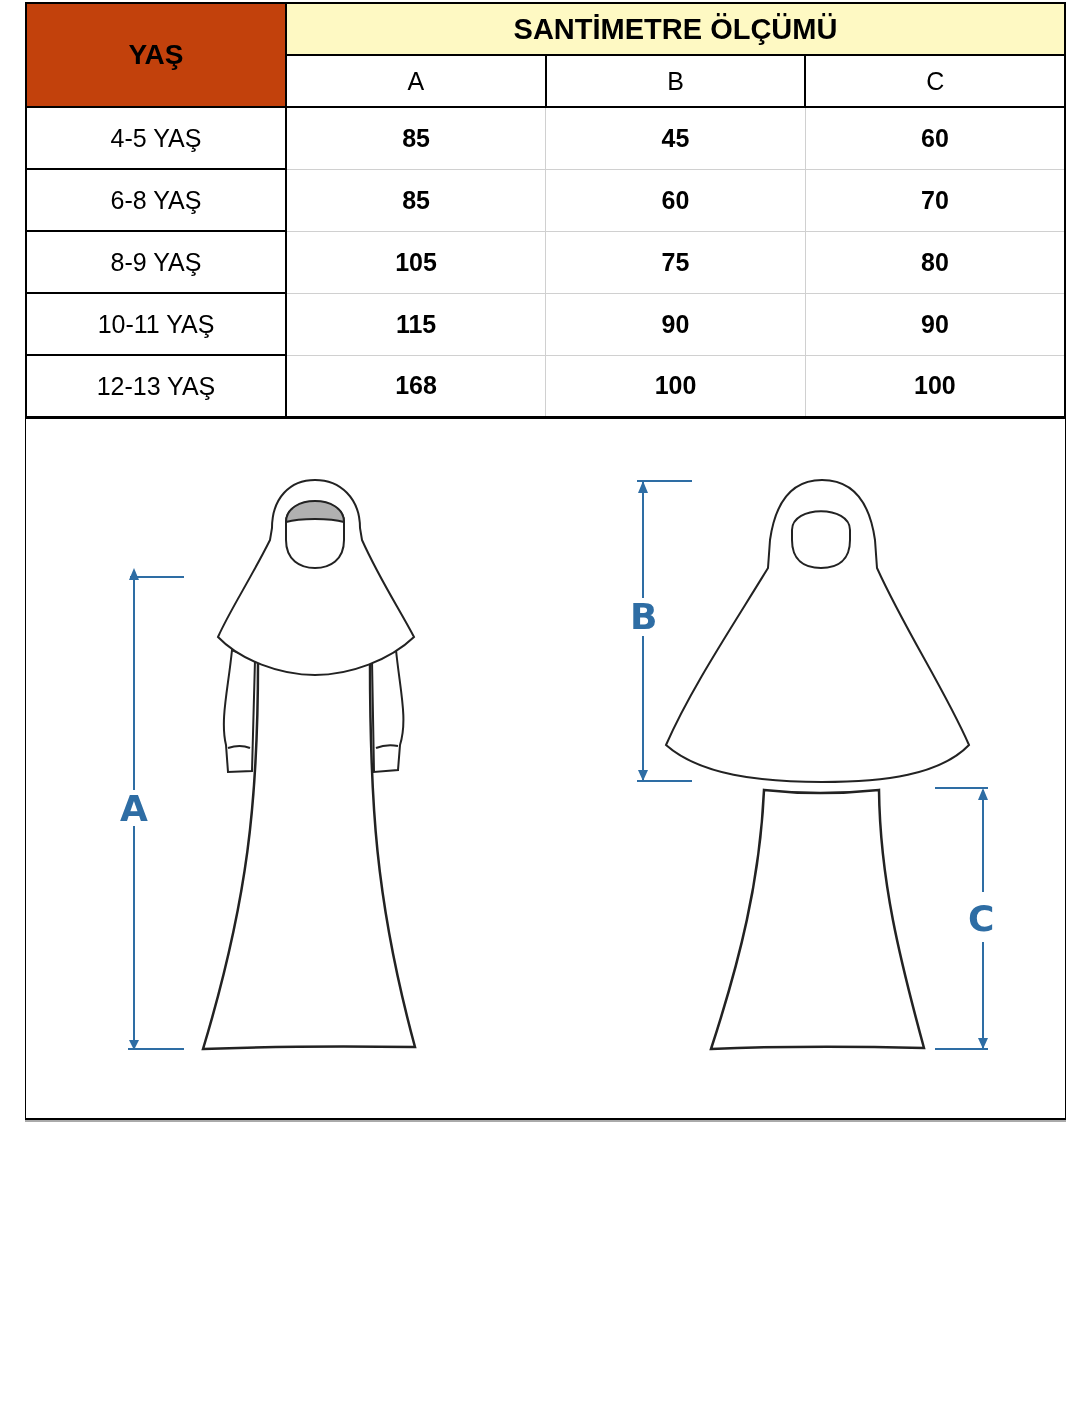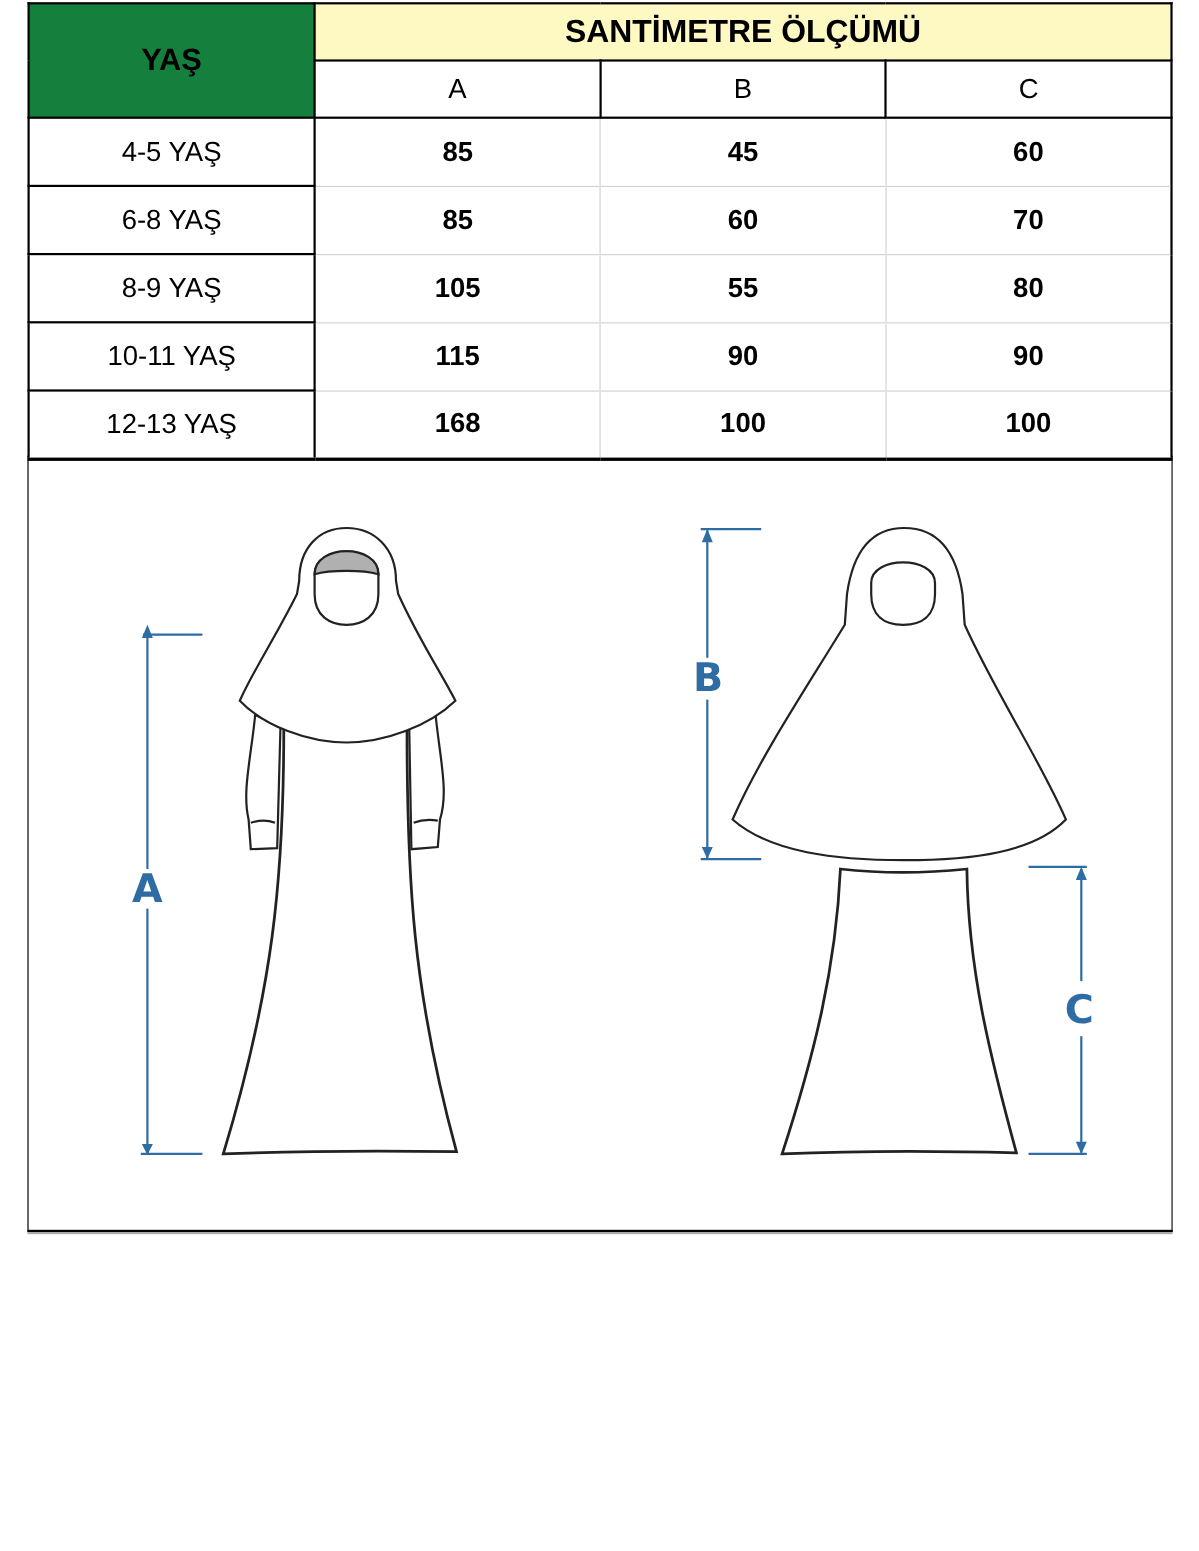--- a/index.html
+++ b/index.html
@@ -1,20 +1,20 @@
 <!DOCTYPE html>
 <html><head>
   <meta charset="utf-8">
   <style>
     html, body { margin:0; padding:0; background:#ffffff; }
     body { width:1090px; height:1410px; position:relative; font-family:"Liberation Sans", sans-serif; color:#000; }
     .sheet { position:absolute; left:25px; top:2px; width:1041px; }
     table.size { border-collapse:collapse; width:1041px; table-layout:fixed; }
     table.size td { text-align:center; vertical-align:middle; font-size:25px; padding:0; }
-    .yas-head { background:#15803d; font-weight:bold; font-size:28px !important; border:2px solid #000; width:258px; }
+    .yas-head { background:#c2410c; font-weight:bold; font-size:28px !important; border:2px solid #000; width:258px; }
     .cm-head { background:#fef9c3; font-weight:bold; font-size:29px !important; height:50px; border:2px solid #000; }
     .colh { height:50px; border-top:1px solid #000; border-left:2px solid #000; border-right:2px solid #000; border-bottom:2px solid #000; background:#fff; }
     .age { border:2px solid #000; height:60px; }
     .val { border-top:1px solid #d0d0d0; border-left:1px solid #d0d0d0; height:60px;font-weight:bold; }
     .val.last { border-right:2px solid #000; }
     tr.lastrow td { border-bottom:3px solid #000;margin-top:32px; }
     .figure-box { position:absolute; left:25px; top:414px; width:1039px; height:704px; border:1px solid #000; border-top:none; border-bottom:2px solid #000; box-shadow:0 2px 0 #aaa; }
     svg { position:absolute; left:0; top:0; }
     .lbl { position:absolute; font-weight:bold; color:#2e6da4; font-size:36px; font-family:"DejaVu Sans", sans-serif; }
   </style>
@@ -47,21 +47,21 @@
     </tr>
     <tr>
       <td class="age">6-8 YAŞ</td>
       <td class="val">85</td>
       <td class="val">60</td>
       <td class="val last">70</td>
     </tr>
     <tr>
       <td class="age">8-9 YAŞ</td>
       <td class="val">105</td>
-      <td class="val">55</td>
+      <td class="val">75</td>
       <td class="val last">80</td>
     </tr>
     <tr>
       <td class="age">10-11 YAŞ</td>
       <td class="val">115</td>
       <td class="val">90</td>
       <td class="val last">90</td>
     </tr>
     <tr class="lastrow">
       <td class="age">12-13 YAŞ</td>

